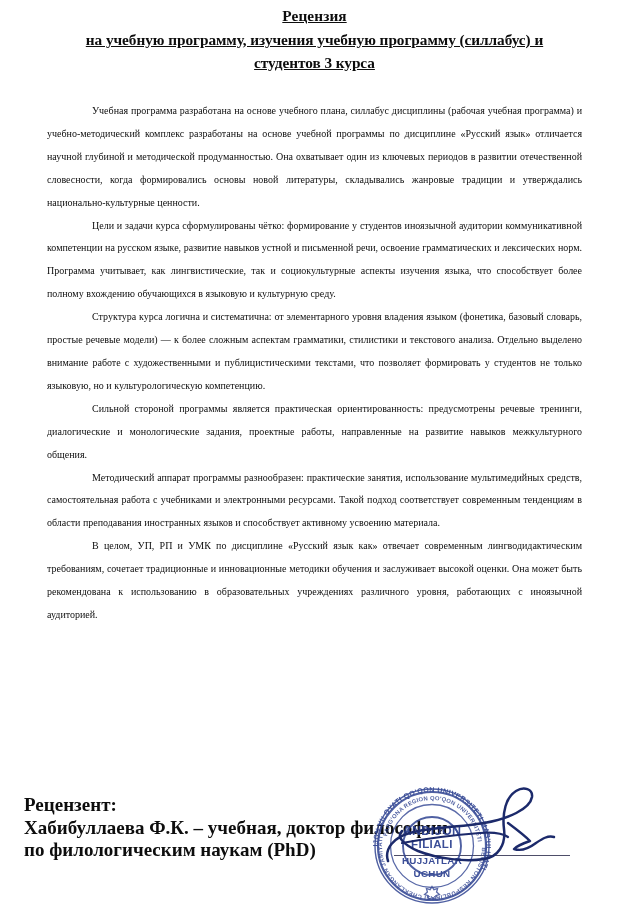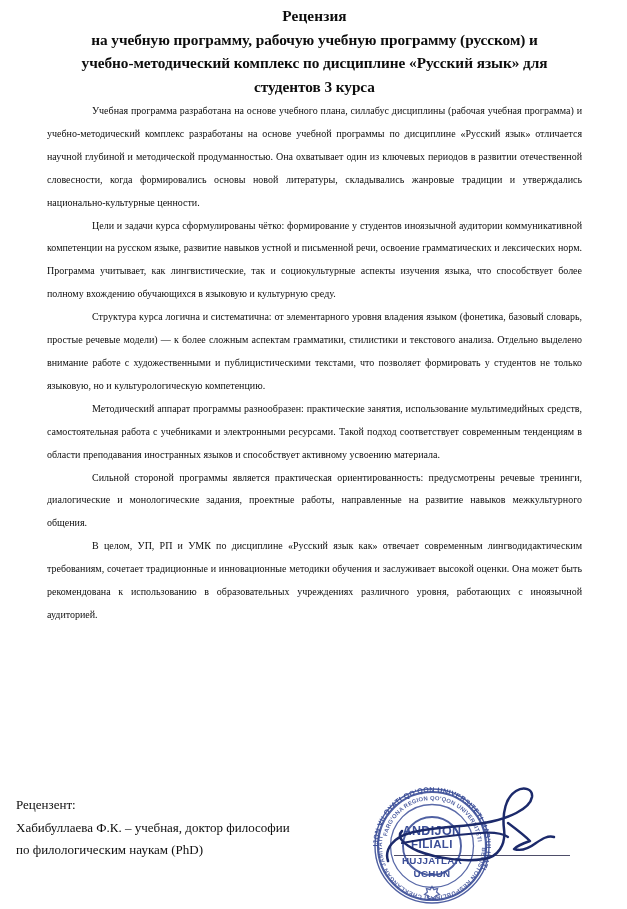--- a/index.html
+++ b/index.html
@@ -29,20 +29,21 @@
   .title-block {
     position: absolute;
     left: 47px;
     top: 4px;
     width: 535px;
     text-align: center;
     font-weight: bold;
     font-size: 15.3px;
     line-height: 23.5px;
     letter-spacing: -0.05px;
+    text-decoration: underline;
   }
   .title-line { display: block; }
   .title-line.head { letter-spacing: 0.1px; }
 
   
   .body-block {
     position: absolute;
     left: 47px;
     top: 100px;
     width: 535px;
@@ -57,25 +58,25 @@
     text-align: justify;
   }
   .para.loose {
     word-spacing: 0.06em;
   }
   .ital { }
 
   
   .signature-block {
     position: absolute;
-    left: 16px;
+    left: 24px;
     top: 794px;
     width: 420px;
-    font-weight: normal;
-    font-size: 13px;
+    font-weight: bold;
+    font-size: 19px;
     line-height: 22.6px;
   }
   .sig-line { display: block; white-space: nowrap; }
 
   
   .sig-rule {
     position: absolute;
     left: 394px;
     top: 855px;
     width: 176px;
@@ -108,36 +109,35 @@
   .stamp-ring-text,
   .stamp-center-text { fill: #2b3f8f; }
 </style>
 </head>
 <body>
 
 <div class="page">
 
   <div class="title-block">
     <span class="title-line head">Рецензия</span>
-    <span class="title-line">на учебную программу, рабочую учебную программу (русском) и</span>
-    <span class="title-line">учебно-методический комплекс по дисциплине «Русский язык» для</span>
+    <span class="title-line">на учебную программу, изучения учебную программу (силлабус) и</span>
     <span class="title-line">студентов 3 курса</span>
   </div>
 
   <div class="body-block">
 
     <p class="para">Учебная программа разработана на основе учебного плана, силлабус дисциплины (рабочая учебная программа) и учебно-методический комплекс разработаны на основе учебной программы по дисциплине «Русский язык» отличается научной глубиной и методической продуманностью. Она охватывает один из ключевых периодов в развитии отечественной словесности, когда формировались основы новой литературы, складывались жанровые традиции и утверждались национально-культурные ценности.</p>
 
     <p class="para">Цели и задачи курса сформулированы чётко: формирование у студентов иноязычной аудитории коммуникативной компетенции на русском языке, развитие навыков устной и письменной речи, освоение грамматических и лексических норм. Программа учитывает, как лингвистические, так и социокультурные аспекты изучения языка, что способствует более полному вхождению обучающихся в языковую и культурную среду.</p>
 
     <p class="para"><span>Структура курса </span><span class="ital">логична и систематична</span><span>: от элементарного уровня владения языком (фонетика, базовый словарь, простые речевые модели) — к более сложным аспектам грамматики, стилистики и текстового анализа. Отдельно выделено внимание работе с художественными и публицистическими текстами, что позволяет формировать у студентов не только языковую, но и культурологическую компетенцию.</span></p>
 
+    <p class="para loose">Сильной стороной программы является практическая ориентированность: предусмотрены речевые тренинги, диалогические и монологические задания, проектные работы, направленные на развитие навыков межкультурного общения.</p>
+
     <p class="para">Методический аппарат программы разнообразен: практические занятия, использование мультимедийных средств, самостоятельная работа с учебниками и электронными ресурсами. Такой подход соответствует современным тенденциям в области преподавания иностранных языков и способствует активному усвоению материала.</p>
-
-    <p class="para loose">Сильной стороной программы является практическая ориентированность: предусмотрены речевые тренинги, диалогические и монологические задания, проектные работы, направленные на развитие навыков межкультурного общения.</p>
 
     <p class="para">В целом, УП, РП и УМК по дисциплине «Русский язык как» отвечает современным лингводидактическим требованиям, сочетает традиционные и инновационные методики обучения и заслуживает высокой оценки. Она может быть рекомендована к использованию в образовательных учреждениях различного уровня, работающих с иноязычной аудиторией.</p>
 
   </div>
 
   <div class="signature-block">
     <span class="sig-line">Рецензент:</span>
     <span class="sig-line">Хабибуллаева Ф.К. – учебная, доктор философии</span>
     <span class="sig-line">по филологическим наукам (PhD)</span>
   </div>

